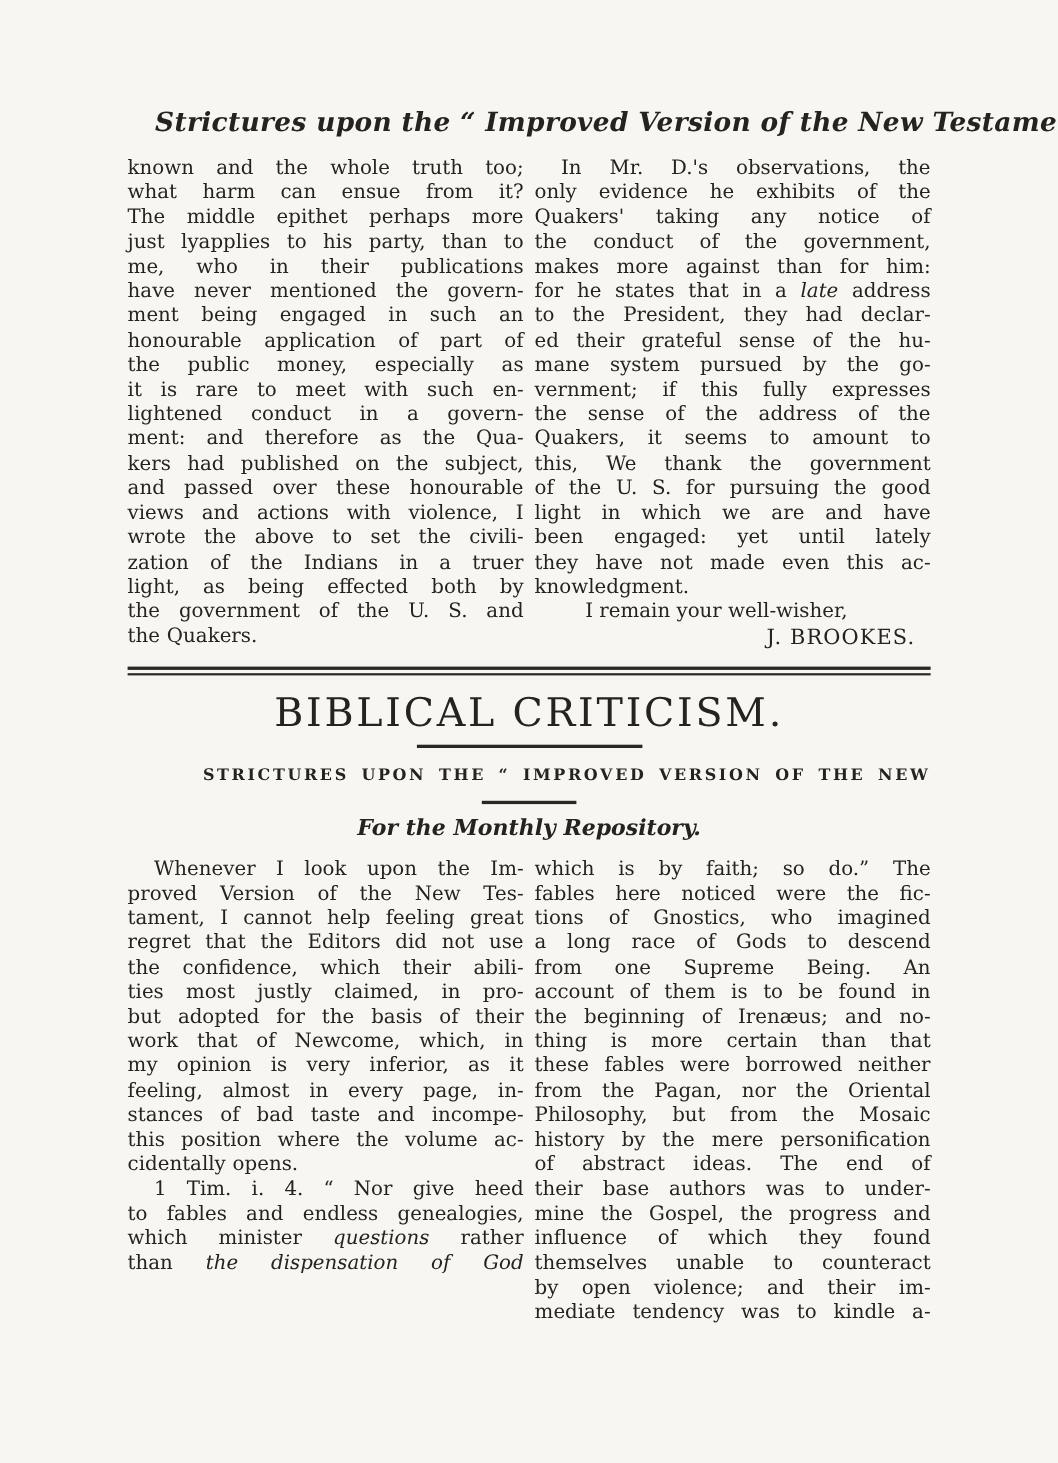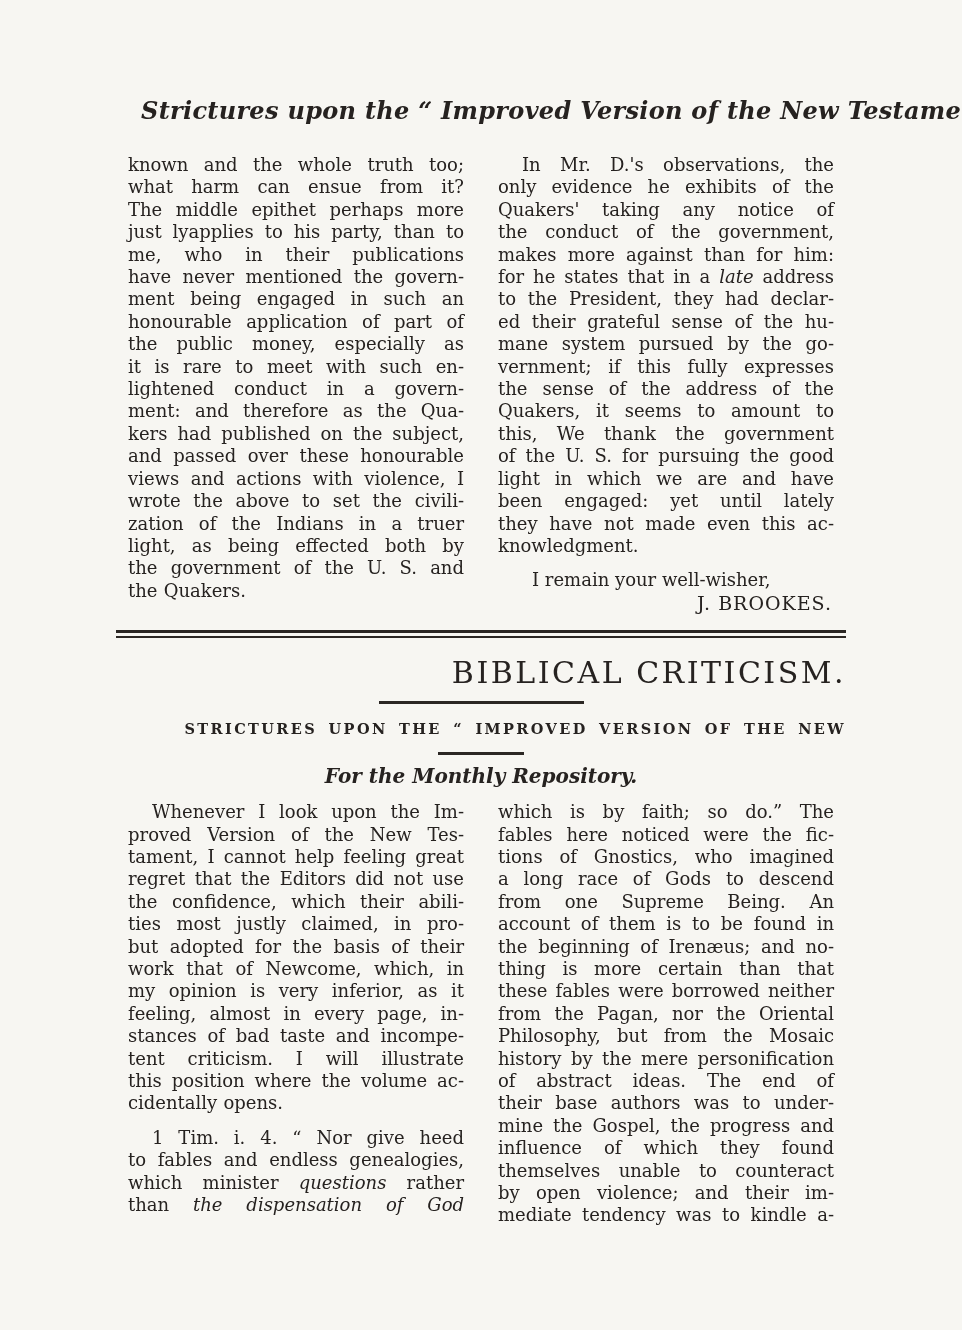--- a/index.html
+++ b/index.html
@@ -33,21 +33,21 @@
     margin-left: 25px;
   }
   .running-head .head-page-num {
     font-weight: bold;
     font-size: 24px;
     padding-left: 6px;
   }
   
   .columns { display: flex; gap: 10px; }
   .col { width: 360px; }
-  .para { margin: 12px; }
+  .para { margin: 0; }
   .line {
     font-size: 18px;
     line-height: 22.4px;
     text-align: justify;
     text-align-last: justify;
     word-spacing: 0.5px;
     white-space: normal;
   }
   .line.last { text-align-last: left; }
   .line.indent { text-indent: 24px; }
@@ -65,22 +65,22 @@
   }
   
   .double-rule {
     margin-top: 16px;
     height: 3px;
     border-top: 3px solid #2b2724;
     border-bottom: 2px solid #2b2724;
   }
   .section-title {
     margin-top: 16px;
-    text-align: right;
-    font-size: 30px;
+    text-align: center;
+    font-size: 36px;
     letter-spacing: 2.5px;
     line-height: 38px;
   }
   .title-rule {
     width: 205px;
     height: 3px;
     background: #2b2724;
     margin: 9px auto 13px auto;
   }
   .article-subtitle {
@@ -97,21 +97,21 @@
     height: 3px;
     background: #2b2724;
     margin: 12px auto 8px auto;
   }
   .dateline {
     text-align: center;
     font-style: italic;
     font-weight: bold;
     font-size: 20px;
     line-height: 26px;
-    margin-bottom: 0;
+    margin-bottom: 14px;
   }
 </style>
 </head>
 <body>
 
 <div class="page">
 
   <div class="running-head">
     <div class="head-title">Strictures upon the “ Improved Version of the New Testament.”</div>
     <div class="head-page-num">671</div>
@@ -191,21 +191,20 @@
           <div class="line">proved Version of the New Tes-</div>
           <div class="line">tament, I cannot help feeling great</div>
           <div class="line">regret that the Editors did not use</div>
           <div class="line">the confidence, which their abili-</div>
           <div class="line">ties most justly claimed, in pro-</div>
           <div class="line">but adopted for the basis of their</div>
           <div class="line">work that of Newcome, which, in</div>
           <div class="line">my opinion is very inferior, as it</div>
           <div class="line">feeling, almost in every page, in-</div>
           <div class="line">stances of bad taste and incompe-</div>
-          <div class="line">tent criticism.  I will illustrate</div>
           <div class="line">this position where the volume ac-</div>
           <div class="line last">cidentally opens.</div>
         </div>
         <div class="para">
           <div class="line indent">1 Tim. i. 4.  “ Nor give heed</div>
           <div class="line">to fables and endless genealogies,</div>
           <div class="line">which minister <i>questions</i> rather</div>
           <div class="line">than <i>the dispensation of God</i></div>
         </div>
       </div>

